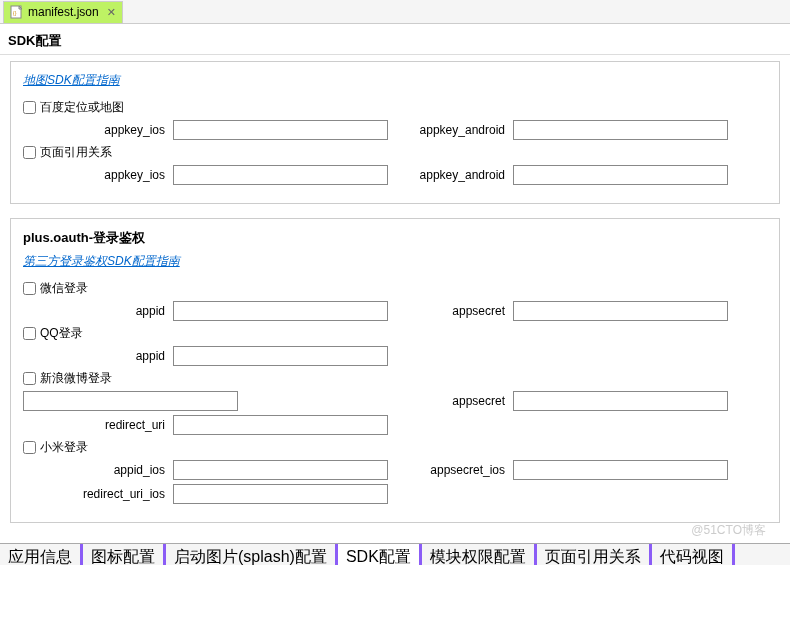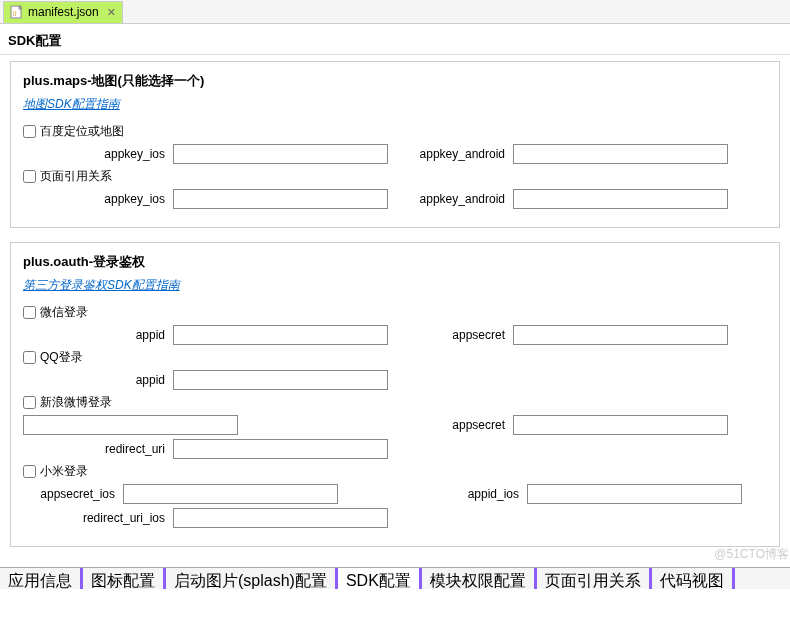--- a/index.html
+++ b/index.html
@@ -20,21 +20,21 @@
 .field-col { display: flex; align-items: center; }
 .field-col.left { width: 390px; }
 .field-col.right { flex: 1; }
 .lbl { width: 150px; text-align: right; padding-right: 8px; }
 .right .lbl { width: 100px; }
 .txt { border: 1px solid #888; height: 20px; width: 215px; padding: 1px 3px; font-size: 12px; }
 .right .txt { width: 215px; }
 .bottom-tabs { display: flex; border-top: 1px solid #aaa; height: 22px; background: #f5f5f5; }
 .btab { padding: 3px 8px; border-right: 3px solid #8b5cf6; font-size: 16px; cursor: pointer; }
 .btab.active { background: #fff; }
-.watermark { position: absolute; right: 1px; bottom: 26px; color: #ccc; font-size: 12px; }
+.watermark { position: absolute; right: 24px; bottom: 26px; color: #ccc; font-size: 12px; }
 .wrap { position: relative; width: 790px; }
 </style>
 </head>
 <body>
 <div class="wrap">
 
 <div class="tab-bar">
   <div class="file-tab">
     <span class="file-icon">
       <svg viewBox="0 0 14 14">
@@ -47,21 +47,20 @@
     <span class="close-x">✕</span>
   </div>
 </div>
 
 <div class="page-title">SDK配置</div>
 <div class="hr"></div>
 
 <div class="content">
 
   <div class="panel">
-    <div class="panel-title">plus.maps-地图(只能选择一个)</div>
     <a class="link">地图SDK配置指南</a>
 
     <div class="chk-row">
       <input type="checkbox" style="">
       <span>百度定位或地图</span>
     </div>
     <div class="field-grid">
       <div class="field-col left">
         <div class="lbl">appkey_ios</div>
         <input class="txt" type="text" style="">
@@ -136,26 +135,26 @@
         <div class="lbl">redirect_uri</div>
         <input class="txt" type="text" style="">
       </div>
     </div>
 
     <div class="chk-row">
       <input type="checkbox" style="">
       <span>小米登录</span>
     </div>
     <div class="field-grid">
+      <div class="field-col left">
+        <div class="lbl">appid_ios</div>
+        <input class="txt" type="text" style="">
+      </div>
       <div class="field-col right">
         <div class="lbl">appsecret_ios</div>
-        <input class="txt" type="text" style="">
-      </div>
-      <div class="field-col left">
-        <div class="lbl">appid_ios</div>
         <input class="txt" type="text" style="">
       </div>
     </div>
     <div class="field-grid">
       <div class="field-col left">
         <div class="lbl">redirect_uri_ios</div>
         <input class="txt" type="text" style="">
       </div>
     </div>
   </div>

